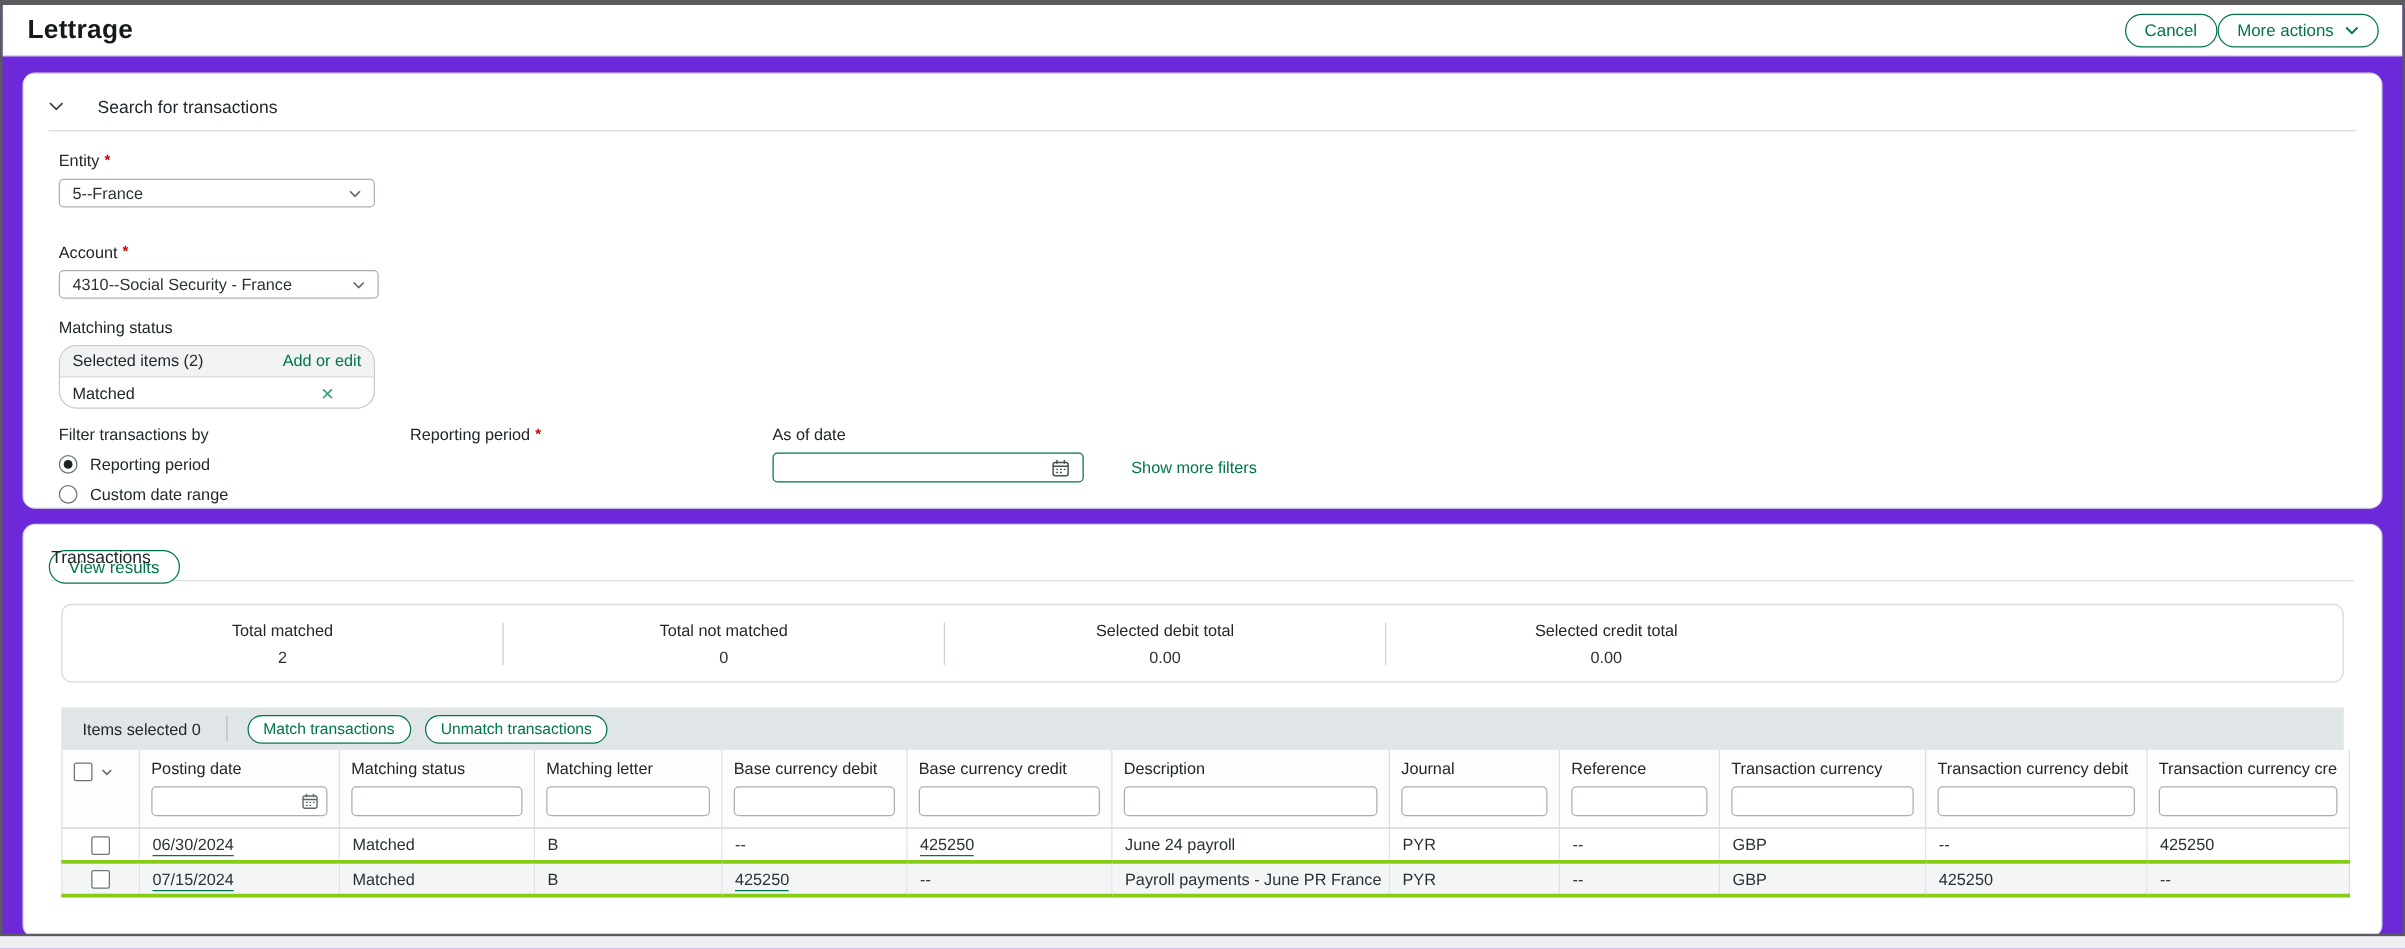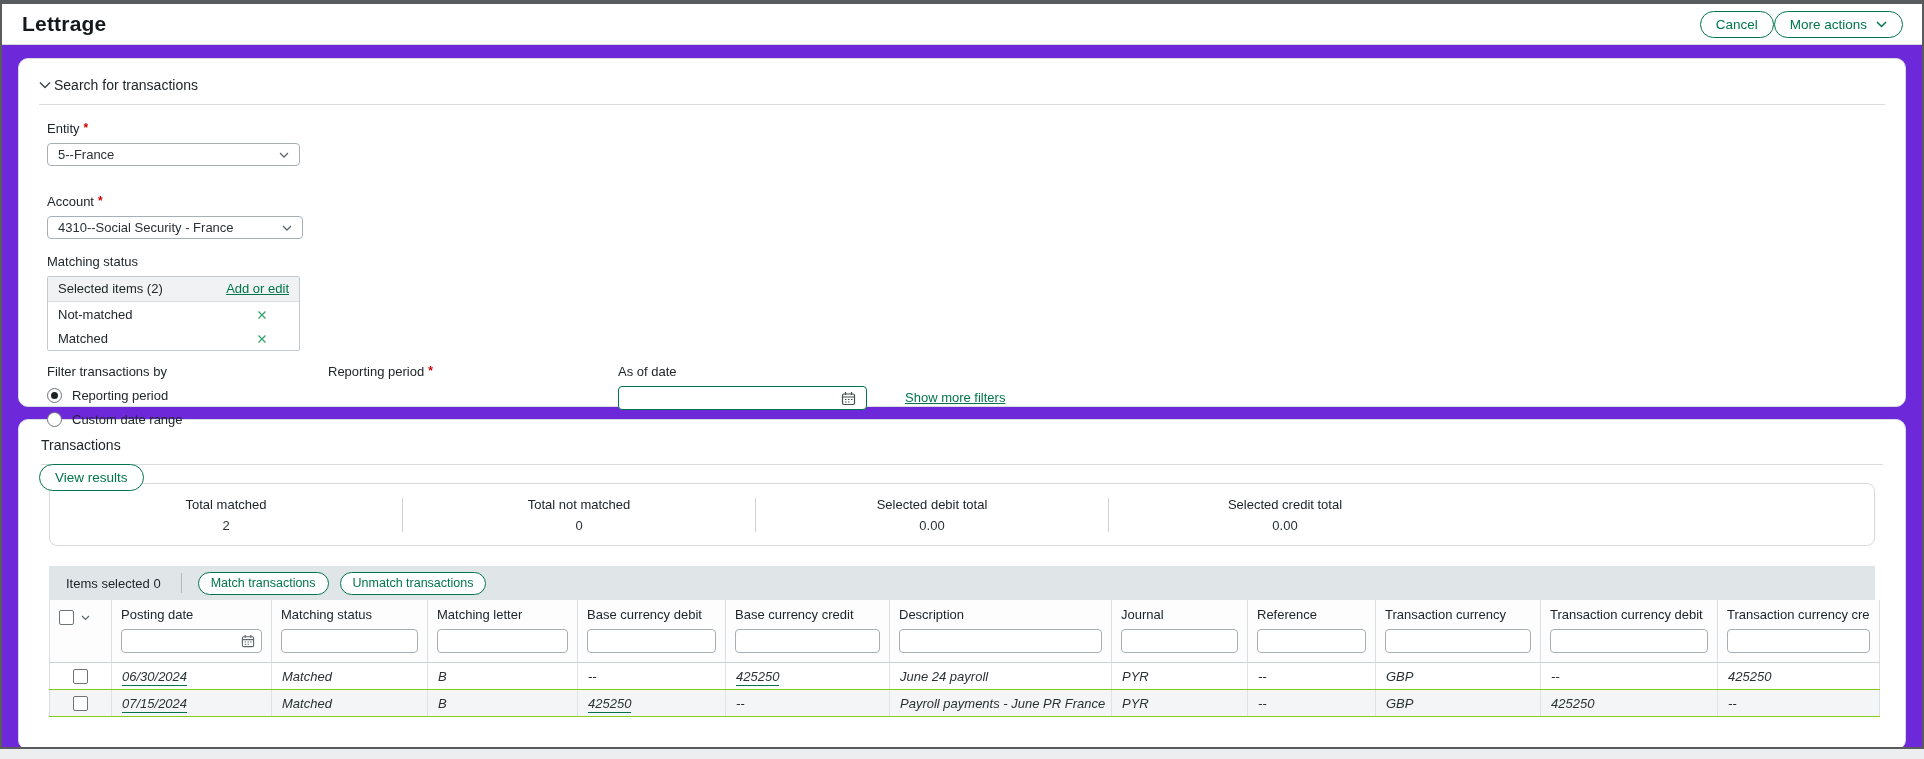--- a/index.html
+++ b/index.html
@@ -19,40 +19,40 @@
   .pill {
     border:1.5px solid #00754a; color:#00754a; background:#fff;
     border-radius:14px; height:27px; padding:0 15px; font-size:13.5px;
     font-family:inherit; display:inline-flex; align-items:center; gap:9px; cursor:pointer;
   }
   .pill.small { height:23px; border-radius:12px; font-size:12.5px; padding:0 12px;text-align:right; }
   
   .main { padding:13px 16px 0; }
   .panel { border:1px solid #d8dcde; border-radius:10px; background:#fff; }
   .search-panel { height:349px; padding:10px 20px 0; margin-bottom:12px; }
-  .collapse-head { display:flex; align-items:center; gap:3px; font-size:14px;
+  .collapse-head { display:flex; align-items:center; gap:27px; font-size:14px;
                    padding:8px 0 11px; border-bottom:1px solid #d8dcde; color:#20262a; }
   
   .row-a { display:flex; gap:28px; margin:16px 0 0 8px;flex-direction:column; }
   .field-label { display:block; margin-bottom:7px; color:#20262a; }
   .req { color:#c0392b; color:#cc0000; font-weight:bold; margin-left:4px; font-size:12px; vertical-align:1px; }
   .select, .textinput {
     height:23px; border:1px solid #a8afb3; border-radius:4px; background:#fff;
     display:flex; align-items:center; justify-content:space-between; padding:0 10px;
     color:#2a3134; cursor:pointer;
   }
   .textinput { cursor:text; }
   .green-border { border:1.5px solid #00754a; height:24px; }
   .ms-label { margin:15px 0 7px 8px; }
-  .ms-box { width:253px; margin-left:8px; border:1px solid #c3c9cc; border-radius:2px; overflow:hidden; background:#fff; }
+  .ms-box { width:253px; margin-left:8px; border:1px solid #c3c9cc; border-radius:14px; overflow:hidden; background:#fff; }
   .ms-head { display:flex; align-items:center; justify-content:space-between;
              background:#f0f2f3; padding:4px 10px 5px; border-bottom:1px solid #d9ddde; }
   .ms-item { display:flex; align-items:center; justify-content:space-between; padding:5px 10px 4px; }
   .ms-item .x-btn { margin-right:22px; cursor:pointer; line-height:0; }
-  .green-link { color:#00754a; text-decoration:underline; cursor:pointer; }
+  .green-link { color:#00754a; cursor:pointer; }
   
   .row-b { display:flex; align-items:flex-start; margin:13px 0 0 8px; }
   .filter-col { width:281px; }
   .radio-row { display:flex; align-items:center; gap:10px; margin-top:9px; cursor:pointer; }
   .radio { width:15px; height:15px; border:1.5px solid #6d7478; border-radius:50%; background:#fff;
            display:inline-flex; align-items:center; justify-content:center; flex:0 0 auto; }
   .radio.on::after { content:""; width:7px; height:7px; border-radius:50%; background:#1c2124; }
   .rp-field { width:255px; margin-right:35px; }
   .asof-field { width:249px; margin-right:38px; }
   .show-more-wrap { margin-top:26px; }
@@ -75,22 +75,22 @@
                border:1px solid #dcdfe1; border-top:none; font-size:13px; }
   .grid th { border-right:1px solid #dbdfe1; border-bottom:1px solid #ccd1d3;
              padding:7px 9px 9px; text-align:left; font-weight:400; vertical-align:top; background:#fdfdfd; color:#20262a; }
   .grid th:last-child { border-right:none; }
   .col-head-label { margin-bottom:7px; white-space:nowrap; overflow:hidden; }
   .filter-input { width:100%; height:24px; border:1px solid #a8afb3; border-radius:4px; background:#fff;
                   display:flex; align-items:center; justify-content:flex-end; padding:0 6px; }
   .chk-th { vertical-align:top; padding-top:10px !important; }
   .chk-wrap { display:flex; align-items:center; gap:7px; }
   .checkbox { width:15px; height:15px; border:1.5px solid #6d7478; border-radius:2px; background:#fff; cursor:pointer; flex:0 0 auto; }
-  .grid td { border-right:1px solid #e0e3e5; border-bottom:1px solid #84cc16; height:27px;
-             padding:0 10px; white-space:nowrap; overflow:hidden; color:#2a3134;font-style:italic; }
+  .grid td { border-right:1px solid #e0e3e5; border-bottom:3px solid #84cc16; height:27px;
+             padding:0 10px; white-space:nowrap; overflow:hidden; color:#2a3134; }
   .grid td:last-child { border-right:none; }
   .grid tr.alt td { background:#f3f5f6; }
   .grid td.chk-td { text-align:center; padding:0; }
   .cell-link { color:#2b3336; border-bottom:1px solid #00754a; padding-bottom:1px; cursor:pointer; }
   svg { display:block; }
 </style>
 </head>
 <body>
 
 <div class="frame">
@@ -151,28 +151,20 @@
         </div>
       </div>
 
       <div class="ms-label">Matching status</div>
       <div class="ms-box">
         <div class="ms-head">
           <span>Selected items (2)</span>
           <a class="green-link">Add or edit</a>
         </div>
         <div id="ms-items">
-  <div class="ms-item">
-    <span class="ms-item-label">Not-matched</span>
-    <span class="x-btn">
-      <svg width="10" height="10" viewBox="0 0 10 10">
-                  <path d="M1.5 1.5l7 7M8.5 1.5l-7 7" stroke="#35a271" stroke-width="1.3"></path>
-                </svg>
-    </span>
-  </div>
 
   <div class="ms-item">
     <span class="ms-item-label">Matched</span>
     <span class="x-btn">
       <svg width="10" height="10" viewBox="0 0 10 10">
                   <path d="M1.5 1.5l7 7M8.5 1.5l-7 7" stroke="#35a271" stroke-width="1.3"></path>
                 </svg>
     </span>
   </div>
 </div>

